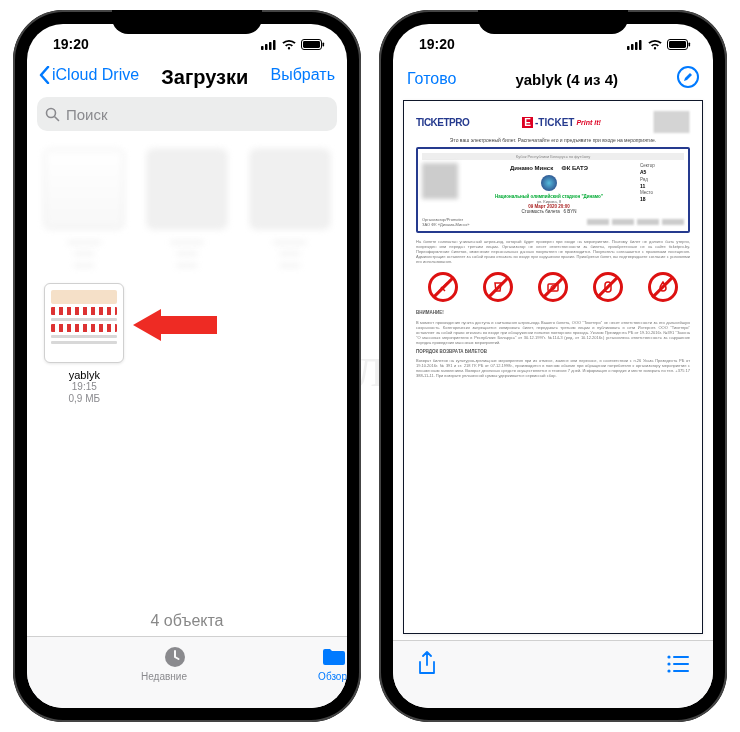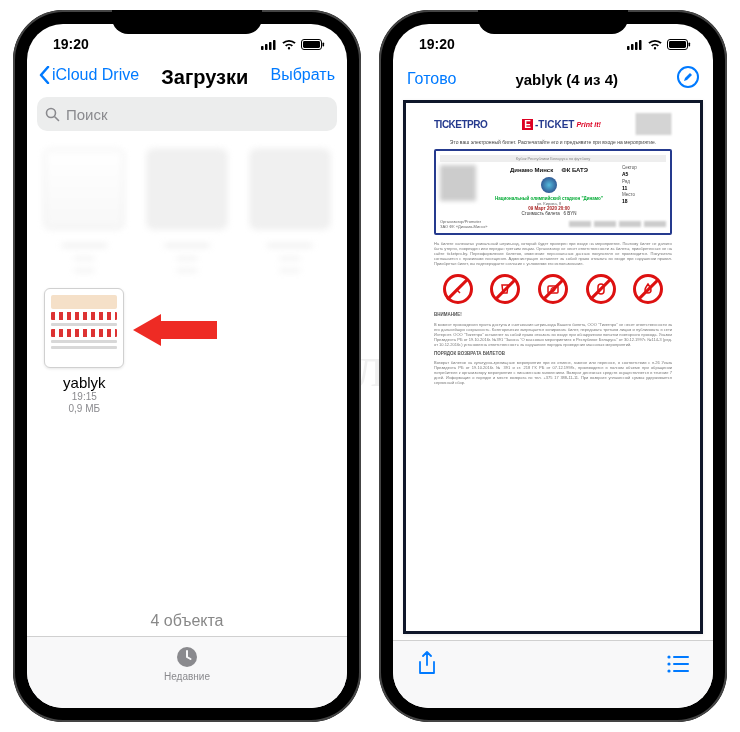--- a/index.html
+++ b/index.html
@@ -110,21 +110,21 @@
     border: 1px solid #d0d0d0;
     box-shadow: 0 1px 3px rgba(0,0,0,.1);
     padding: 6px;
     display: flex;
     flex-direction: column;
     gap: 3px;
   }
   .pdf-strip { height: 8px; background: repeating-linear-gradient(90deg,#d33,#d33 4px,#fff 4px,#fff 8px); border-radius:1px;}
   .pdf-top { height: 14px; background:#f5e0c8; border-radius:2px; }
   .pdf-line { height: 3px; background:#d8d8d8; border-radius:1px; }
-  .file-name { font-size: 15px; color:#000; }
+  .file-name { font-size: 11px; color:#000; }
   .file-meta { font-size: 10px; color:#8a8a8e; line-height:1.2; }
   .file-blur .file-name, .file-blur .file-meta { filter: blur(3px); color:#bbb; }
 
   .arrow {
     position: absolute;
     left: 96px; top: 26px;
     display:flex; align-items:center;
   }
   .arrow-head {
     width: 0; height: 0;
@@ -140,37 +140,37 @@
     color: #888;
     padding: 6px 0;
   }
   .tab-bar {
     height: 72px;
     border-top: 1px solid #d0d0d0;
     background: #f8f8f9;
     display: flex;
     padding-bottom: 18px;
   }
-  .tab { flex:1; display:flex; flex-direction:column; align-items:center; justify-content:center; gap:2px; font-size:10px; }
+  .tab { flex:1; display:flex; flex-direction:column; align-items:flex-end; justify-content:center; gap:2px; font-size:10px; }
   .tab.inactive { color:#8a8a8e; }
   .tab.active { color:#007aff; }
 
   
   .preview-nav {
     display:flex; align-items:flex-end; justify-content:space-between;
     padding: 2px 14px 8px; font-size:16px;
   }
   .done { color:#007aff; font-weight:500; }
   .pv-title { font-weight:600; font-size:15px; }
   .ring { width:22px; height:22px; border:2px solid #007aff; border-radius:50%; display:flex;align-items:center;justify-content:center; }
   .ring svg { display:block; }
   .doc-page {
-    flex:1; margin:4px 10px 6px; background:#fff; border:3px solid #0f172a;
+    flex:1; margin:4px 10px 6px; background:#fff; border:1px solid #0f172a;
     box-shadow: 0 1px 4px rgba(0,0,0,.08);
-    padding:10px 28px;
+    padding:10px 12px;
     font-size:6px;
     color:#555;
     overflow:hidden;
   }
   .ticket-head { display:flex; justify-content:space-between; align-items:center; margin-bottom:4px;}
   .tp-logo { color:#253a8e; font-weight:700; font-size:10px; letter-spacing:-.5px;}
   .et-logo { font-size:10px; color:#253a8e; font-weight:700; display:flex; align-items:center; gap:2px;}
   .et-logo .p { color:#d02; font-style:italic; font-size:7px; }
   .barcode { width:36px; height:22px; background:repeating-linear-gradient(90deg,#aaa,#aaa 1px,#fff 1px,#fff 2px); filter:blur(1px); }
   .ticket-sub { font-size:5px; text-align:center; margin-bottom:4px; color:#444;}
@@ -295,20 +295,26 @@
     <div class="count-bar">4 объекта</div>
 
     <div class="tab-bar">
       <div class="tab inactive">
         <svg width="24" height="24" viewBox="0 0 24 24">
             <circle cx="12" cy="12" r="10" fill="#8a8a8e"></circle>
             <path d="M12 6v6l3.5 2" stroke="#f8f8f9" stroke-width="2" stroke-linecap="round" fill="none"></path>
           </svg>
         <span>Недавние</span>
       </div>
+      <div class="tab active">
+        <svg width="26" height="24" viewBox="0 0 26 24">
+            <path d="M2 6a2 2 0 012-2h5l2 2h11a2 2 0 012 2v10a2 2 0 01-2 2H4a2 2 0 01-2-2z" fill="#007aff"></path>
+          </svg>
+        <span>Обзор</span>
+      </div>
     </div>
   </div>
 </div>
 
 <div class="phone">
   <div class="notch"></div>
   <div class="screen">
     <div class="status-bar">
       <span>19:20</span>
       <span class="status-right">

